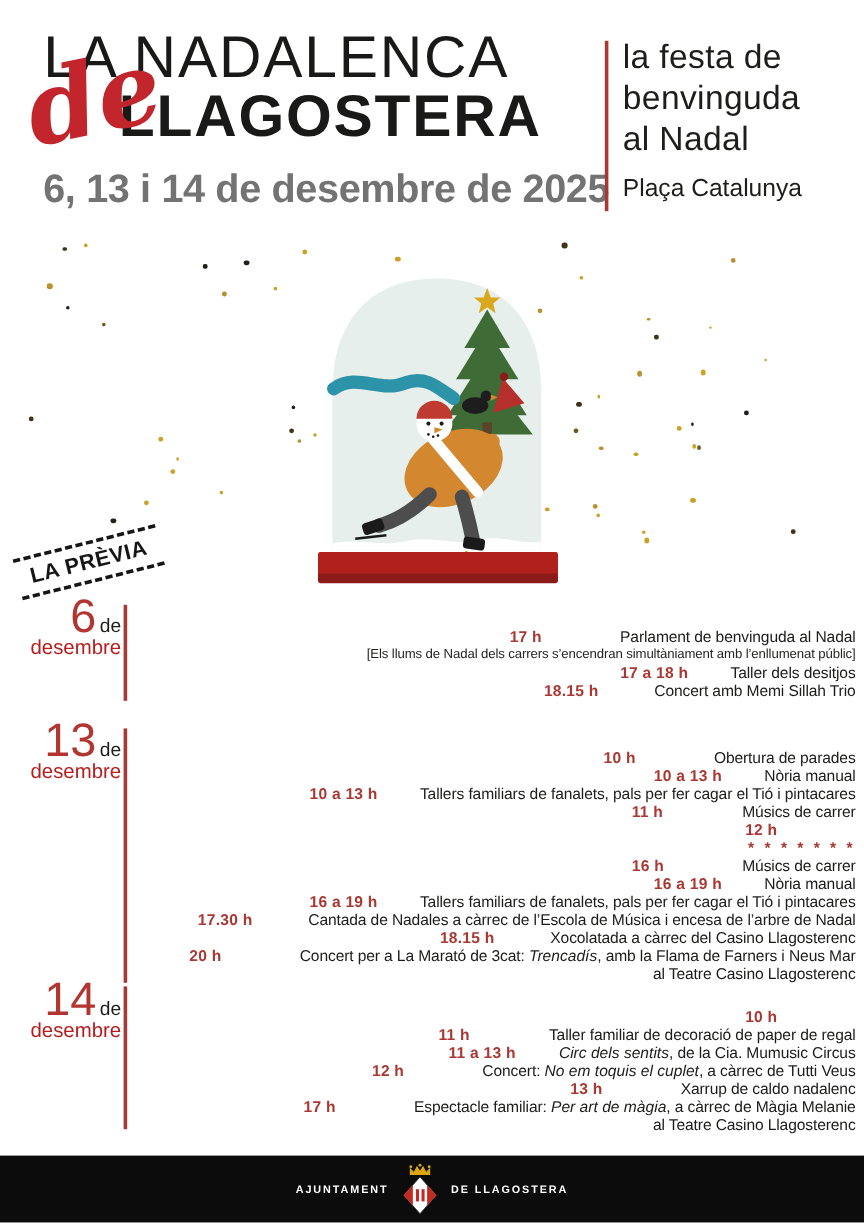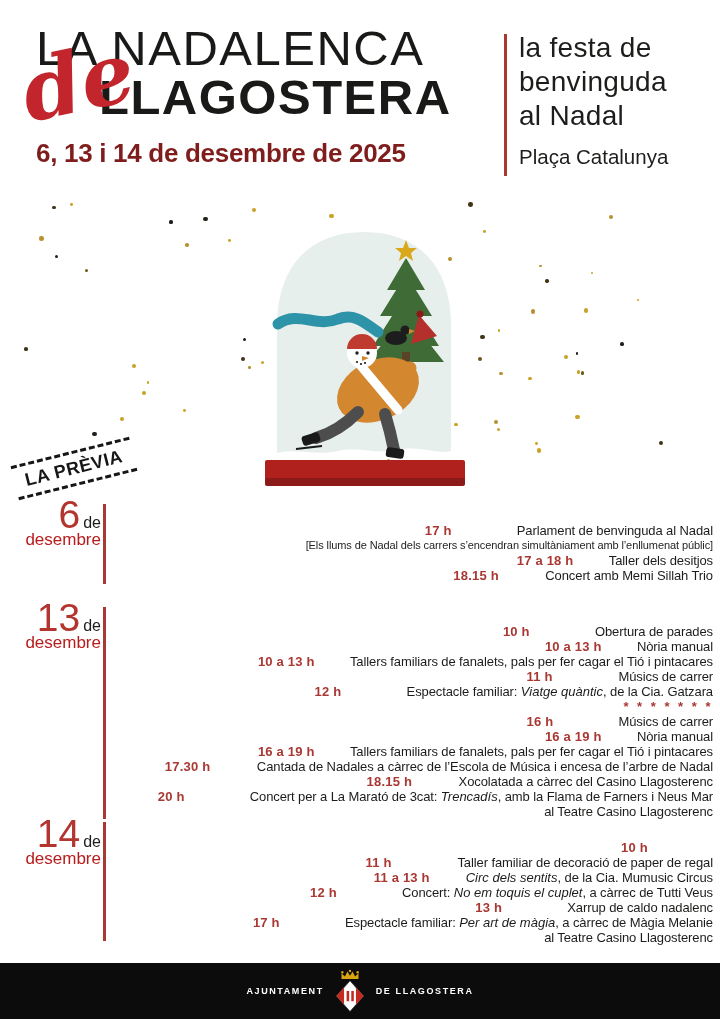--- a/index.html
+++ b/index.html
@@ -8,22 +8,22 @@
             font-family:"Liberation Sans", sans-serif; color:#1d1d1b; }
 
   
   .title1 { position:absolute; left:36px; top:24px; font-size:49px; font-weight:400;
             letter-spacing:1.5px; line-height:1; color:#191918; white-space:nowrap; }
   .title2 { position:absolute; left:99px; top:73px; font-size:49px; font-weight:900;
             letter-spacing:1.5px; line-height:1; color:#191918; white-space:nowrap; }
   .script-de { position:absolute; left:22px; top:40px; font-family:"DejaVu Serif", serif;
             font-style:italic; font-weight:bold; font-size:84px; line-height:1;
             color:#c2252c; transform:rotate(-12deg); }
-  .dates { position:absolute; left:36px; top:138px; font-size:26px; font-weight:800;
-            letter-spacing:-0.3px; color:#7f1d1d; white-space:nowrap; }
+  .dates { position:absolute; left:36px; top:138px; font-size:33px; font-weight:800;
+            letter-spacing:-0.3px; color:#737373; white-space:nowrap; }
   .vline { position:absolute; left:504px; top:34px; width:3px; height:142px; background:#a93833; }
   .tagline { position:absolute; left:519px; top:31px; font-size:28px; line-height:34px;
             font-weight:500; letter-spacing:0.3px; color:#1d1d1b; }
   .location { position:absolute; left:519px; top:145px; font-size:20.5px; font-weight:500;
             color:#1d1d1b; white-space:nowrap; }
 
   
   .dot { position:absolute; border-radius:50%; }
 
   
@@ -221,21 +221,20 @@
         <div class="row">
           <span class="time">10 a 13 h</span>
           <span class="desc"><span>Tallers familiars de fanalets, pals per fer cagar el Tió i pintacares</span></span>
         </div>
         <div class="row">
           <span class="time">11 h</span>
           <span class="desc"><span>Músics de carrer</span></span>
         </div>
         <div class="row">
           <span class="time">12 h</span>
-          <span class="desc"><span>Espectacle familiar: </span><i>Viatge quàntic</i><span>, de la Cia. Gatzara</span></span>
         </div>
         <div class="row">
           <span class="sep">* * * * * * *</span>
         </div>
         <div class="row">
           <span class="time">16 h</span>
           <span class="desc"><span>Músics de carrer</span></span>
         </div>
         <div class="row">
           <span class="time">16 a 19 h</span>

